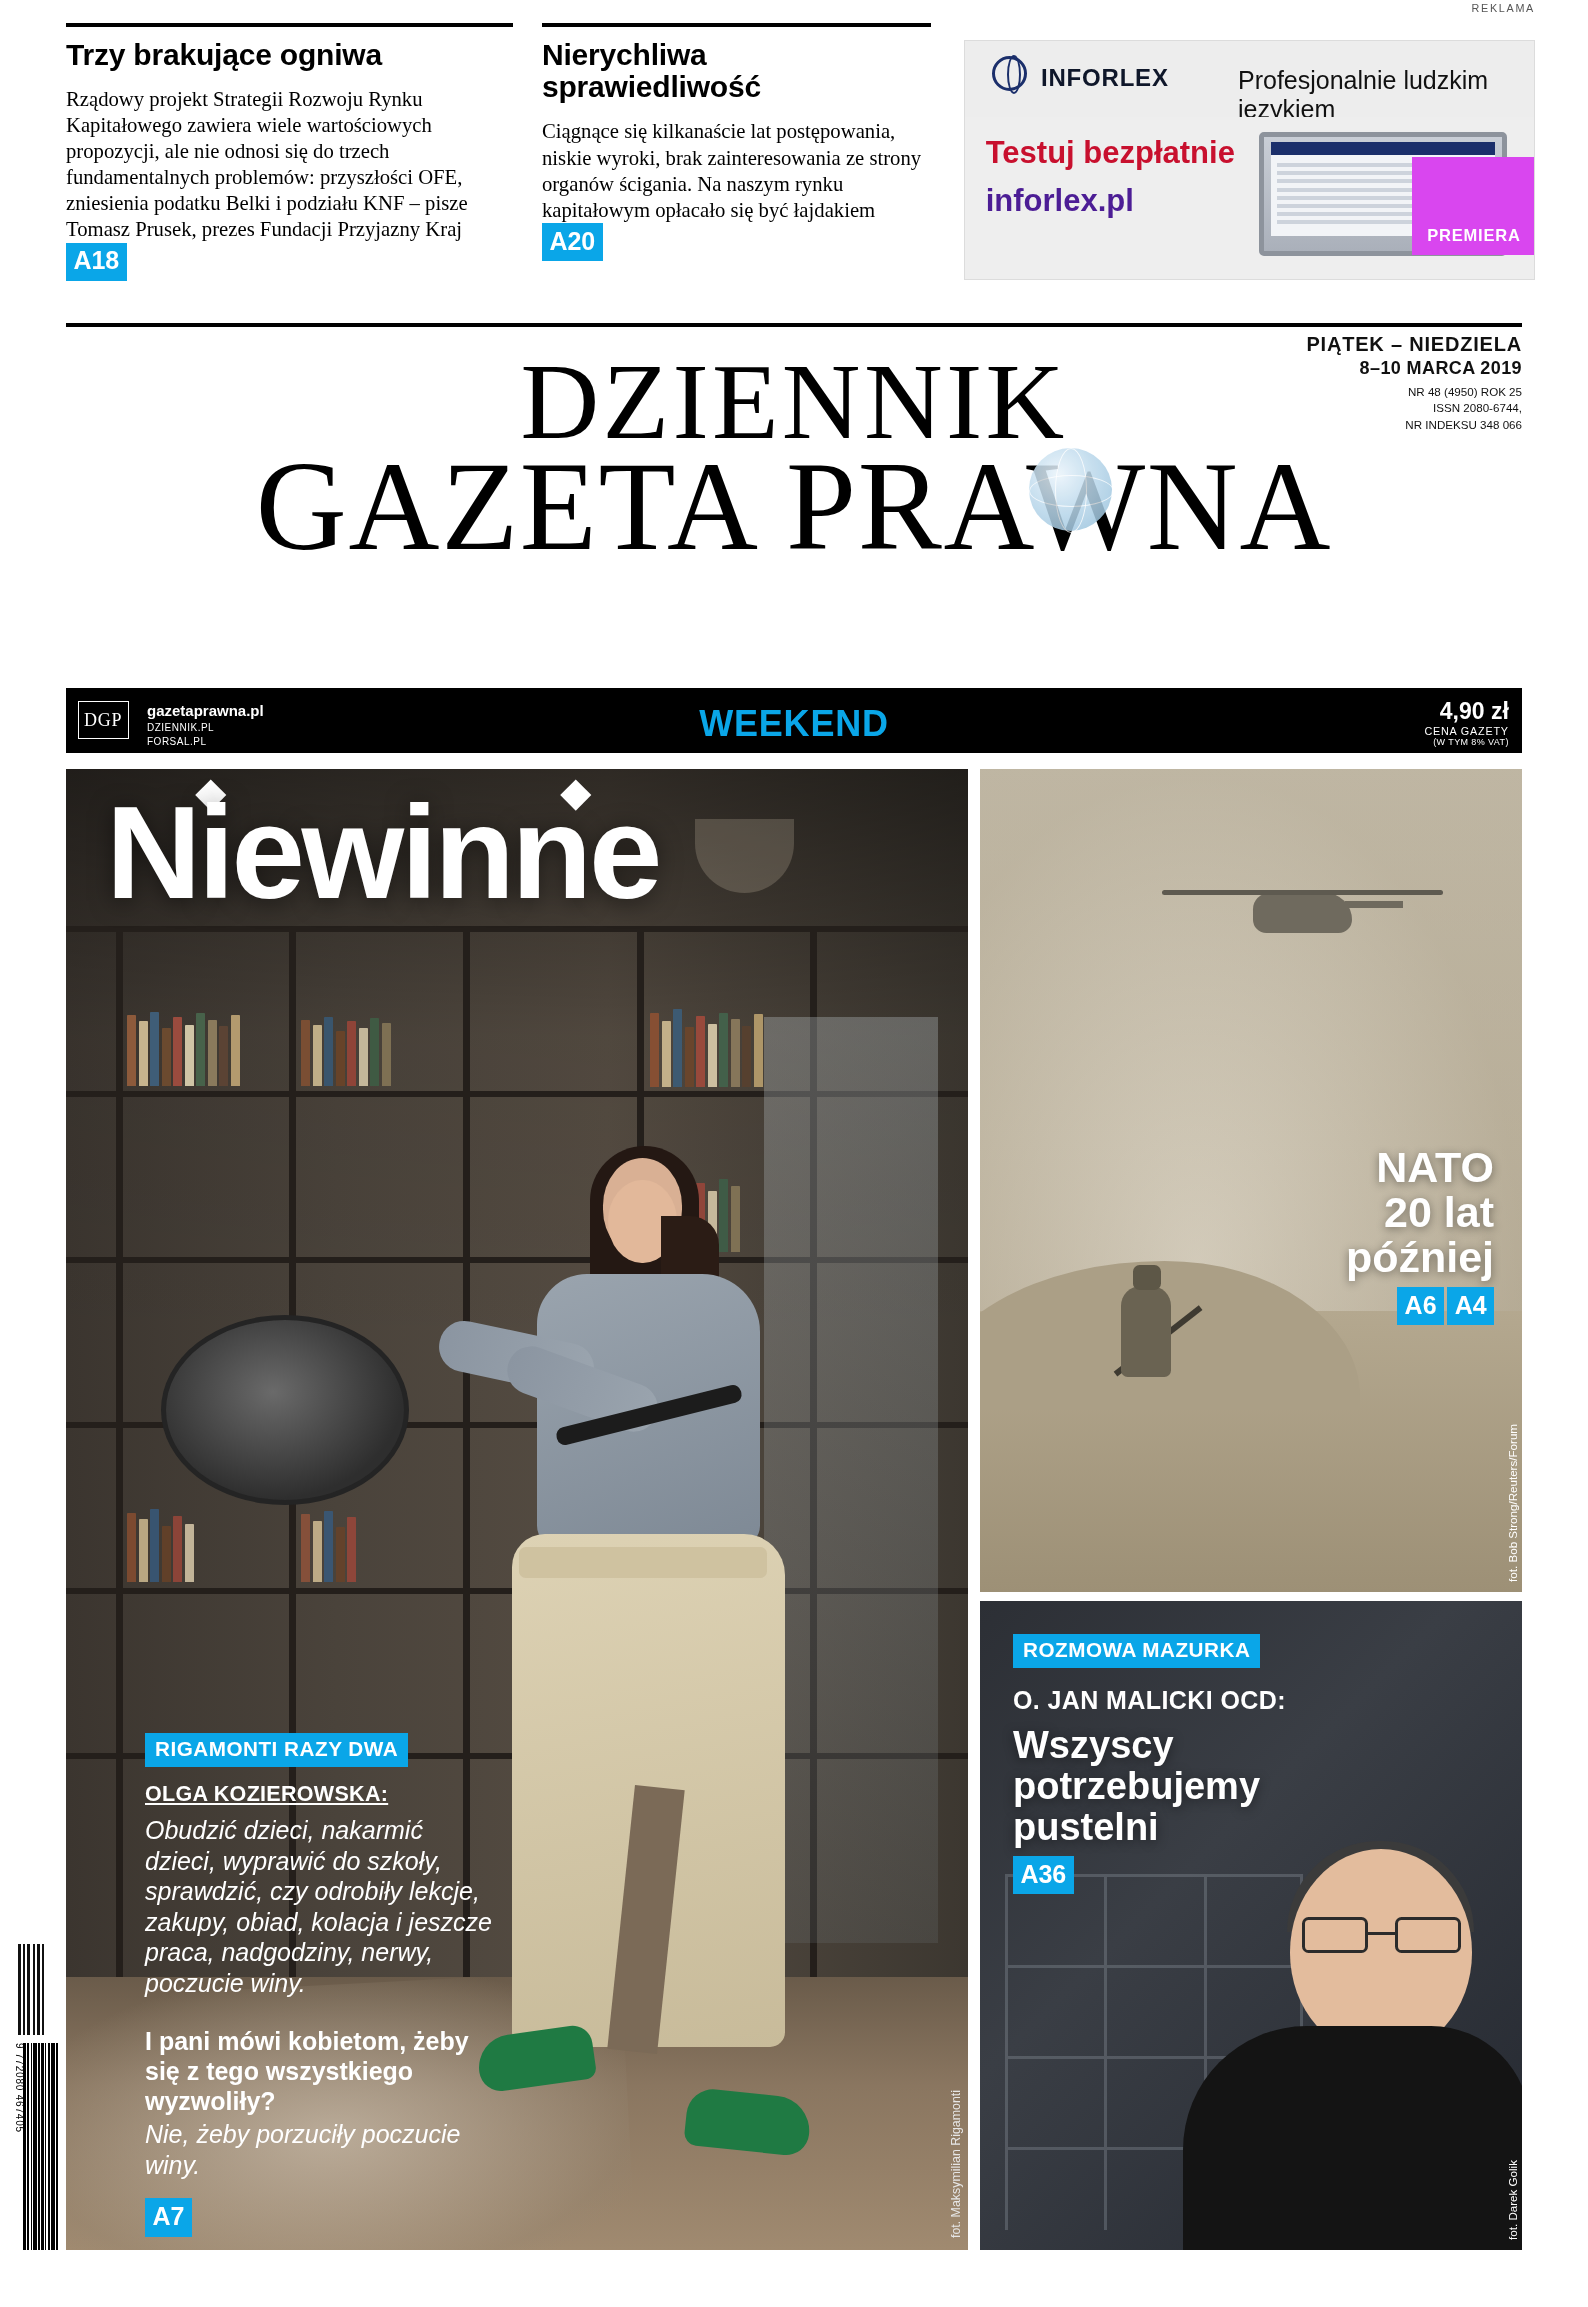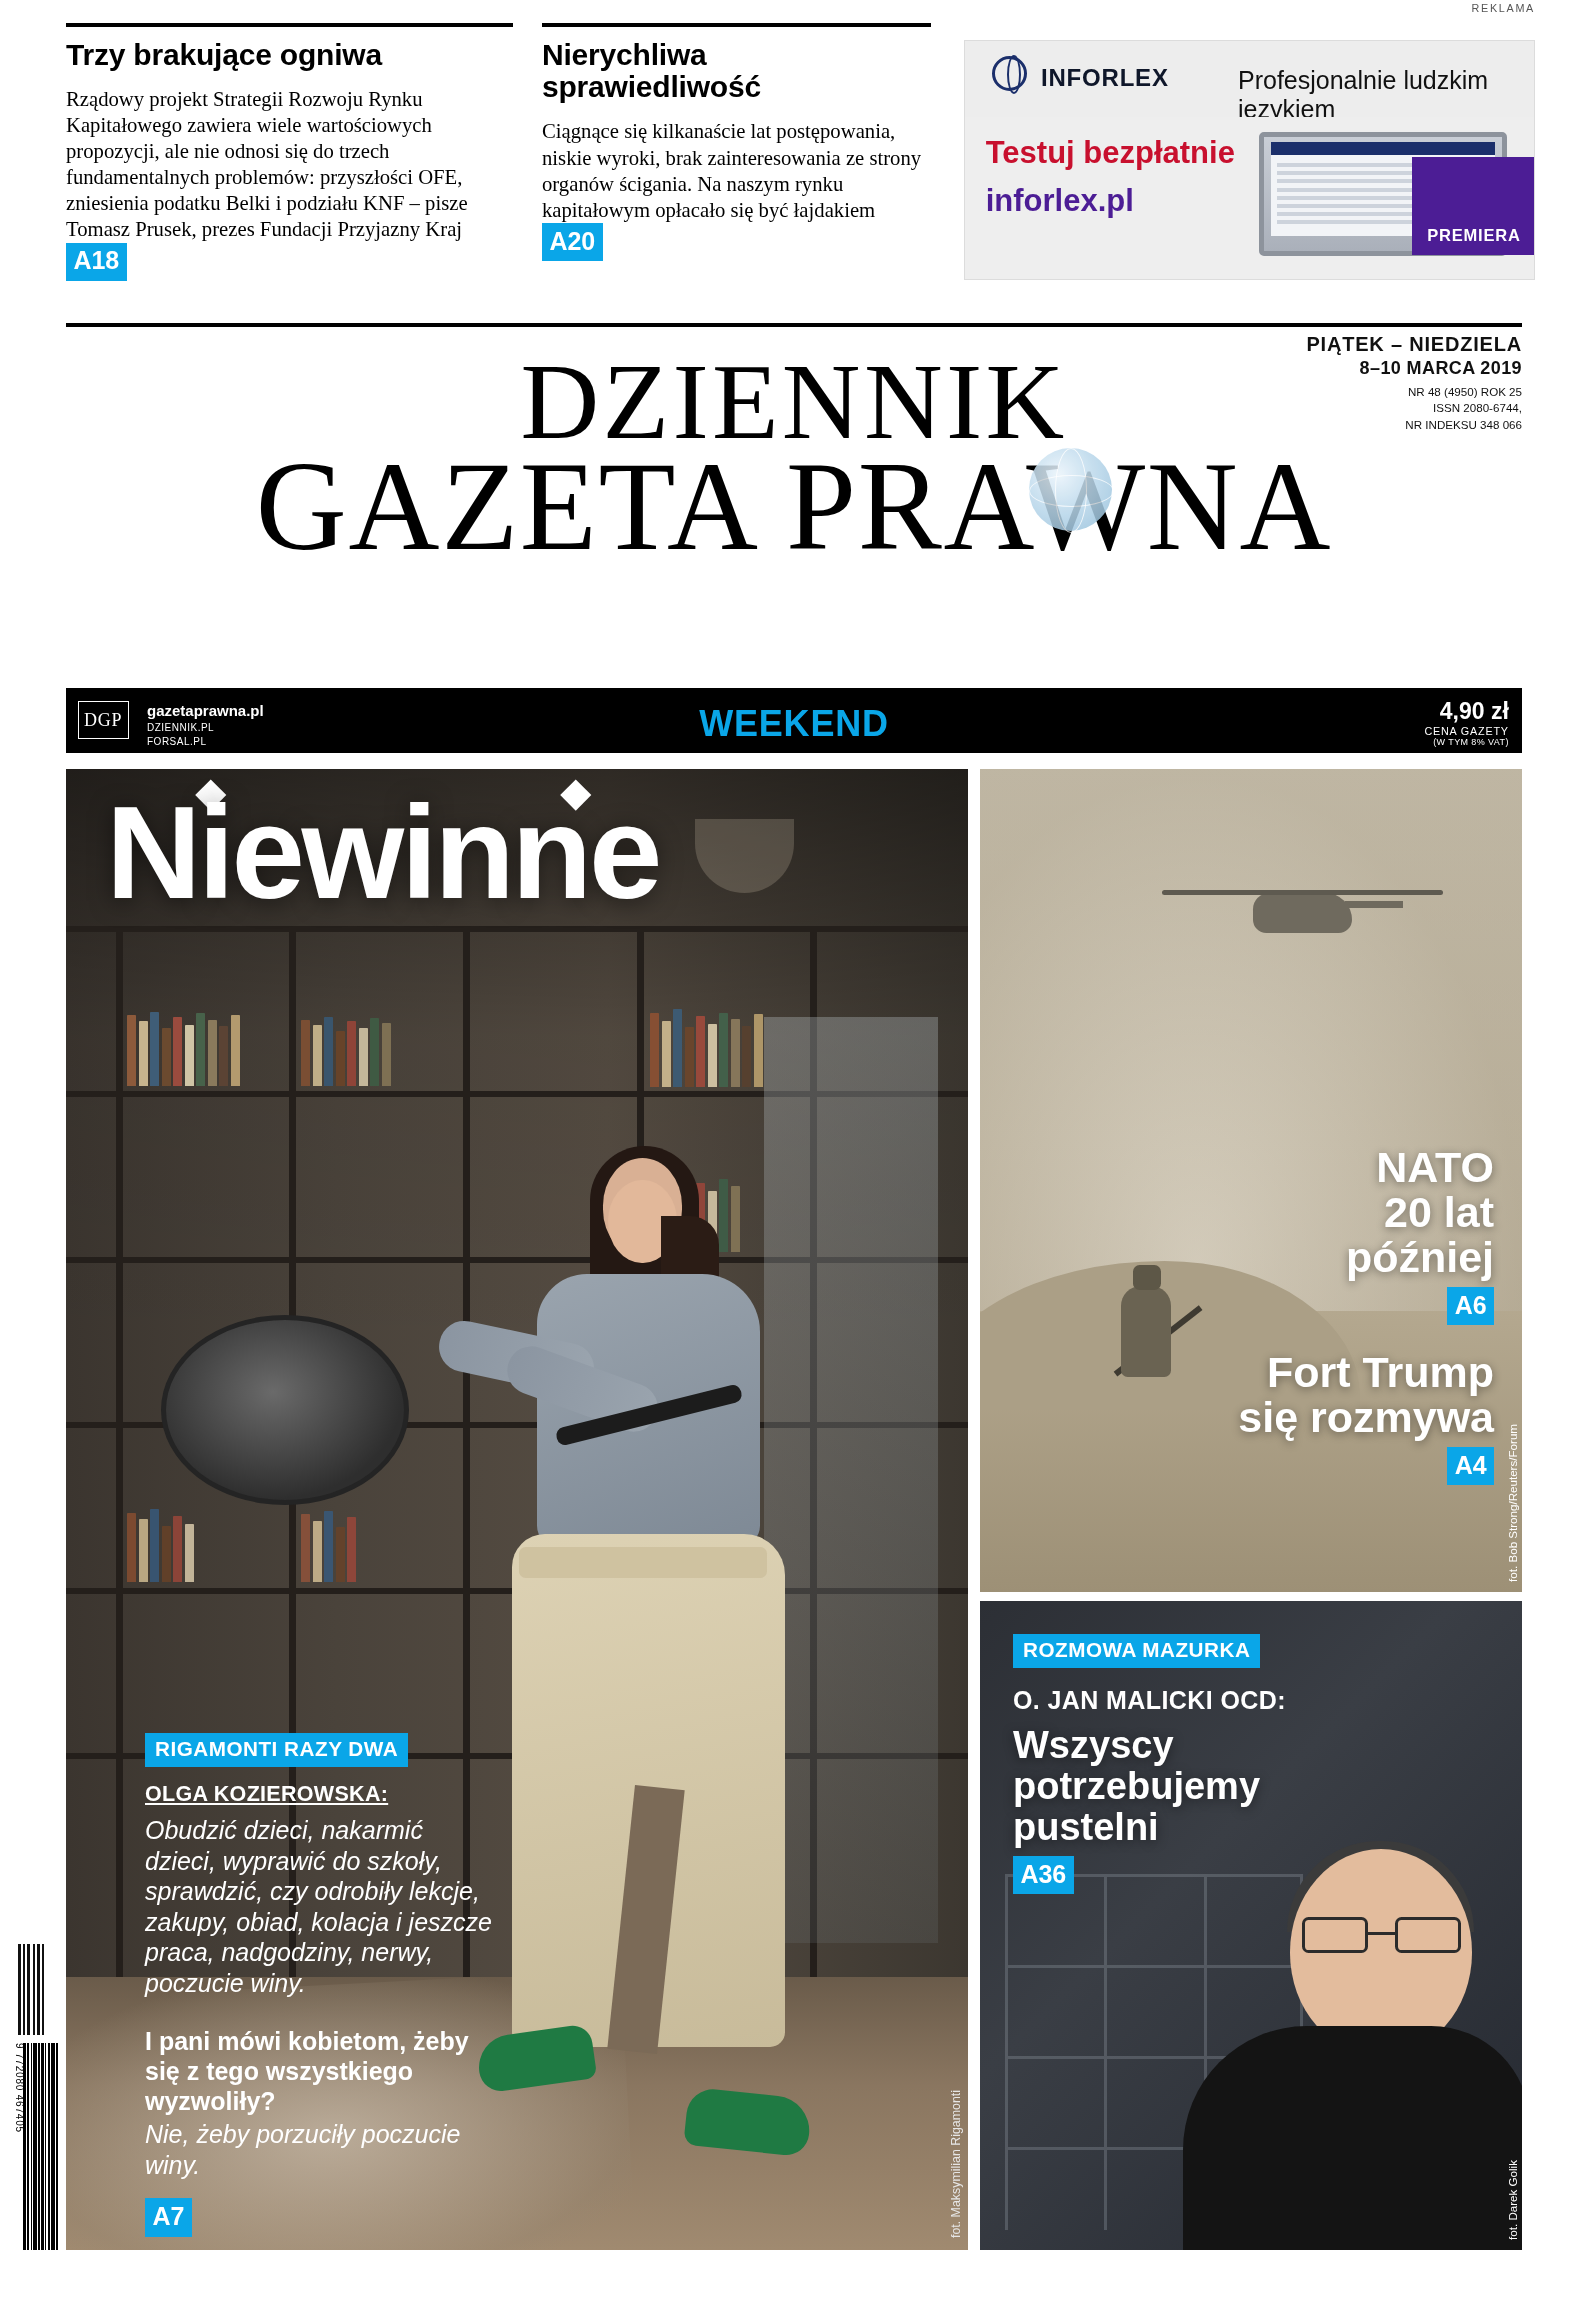--- a/index.html
+++ b/index.html
@@ -76,21 +76,21 @@
   .ad-laptop {
     position:absolute; left:294px; top:15px; width:248px; height:124px;
     background:linear-gradient(#c9ced6,#aab0ba);
     border:5px solid #8d939c; border-radius:5px;
   }
   .ad-laptop-screen { position:absolute; left:6.6px; top:5px; right:6.6px; bottom:15px; background:#f2f4f7; }
   .ad-laptop-bar { position:absolute; left:0; top:0; width:100%; height:13.2px; background:#1b2f6b; }
   .ad-laptop-lines { position:absolute; left:6.6px; top:21.5px; right:6.6px; }
   .ad-laptop-lines i { display:block; height:4.1px; background:#cdd3dc; margin-bottom:4.1px; }
   .ad-premiera {
-    position:absolute; right:0; top:40px; width:124px; height:98px; background:#4c1d95;
+    position:absolute; right:0; top:40px; width:124px; height:98px; background:#d946ef;
   }
   .ad-premiera span {
     position:absolute; left:0; right:0; bottom:10px; text-align:center;
     color:#fff; font-family:"Liberation Sans", sans-serif; font-weight:bold;
     font-size:16.5px; letter-spacing:0.8px;
   }
 
   
   .masthead-rule { position:absolute; left:66px; top:323px; width:1456px; height:4.1px; background:#000; }
   .dateblock {
@@ -569,24 +569,20 @@
     <div class="rifle"></div>
     <div class="soldier"></div>
 
     <div class="nato-text">
       <div class="nato-head">
         <div>NATO</div>
         <div>20 lat</div>
         <div>później</div>
       </div>
       <span class="pagetag tag-right">A6</span>
-      <div class="nato-head2">
-        <div>Fort Trump</div>
-        <div>się rozmywa</div>
-      </div>
       <span class="pagetag tag-right">A4</span>
     </div>
 
     <div class="credit-v2">fot. Bob Strong/Reuters/Forum</div>
   </div>
 
   <div class="monk-photo">
     <div class="monk-bg"></div>
     <div class="monk-grid">
       <i style="left:0;top:0;width:100%;height:2.5px"></i>

